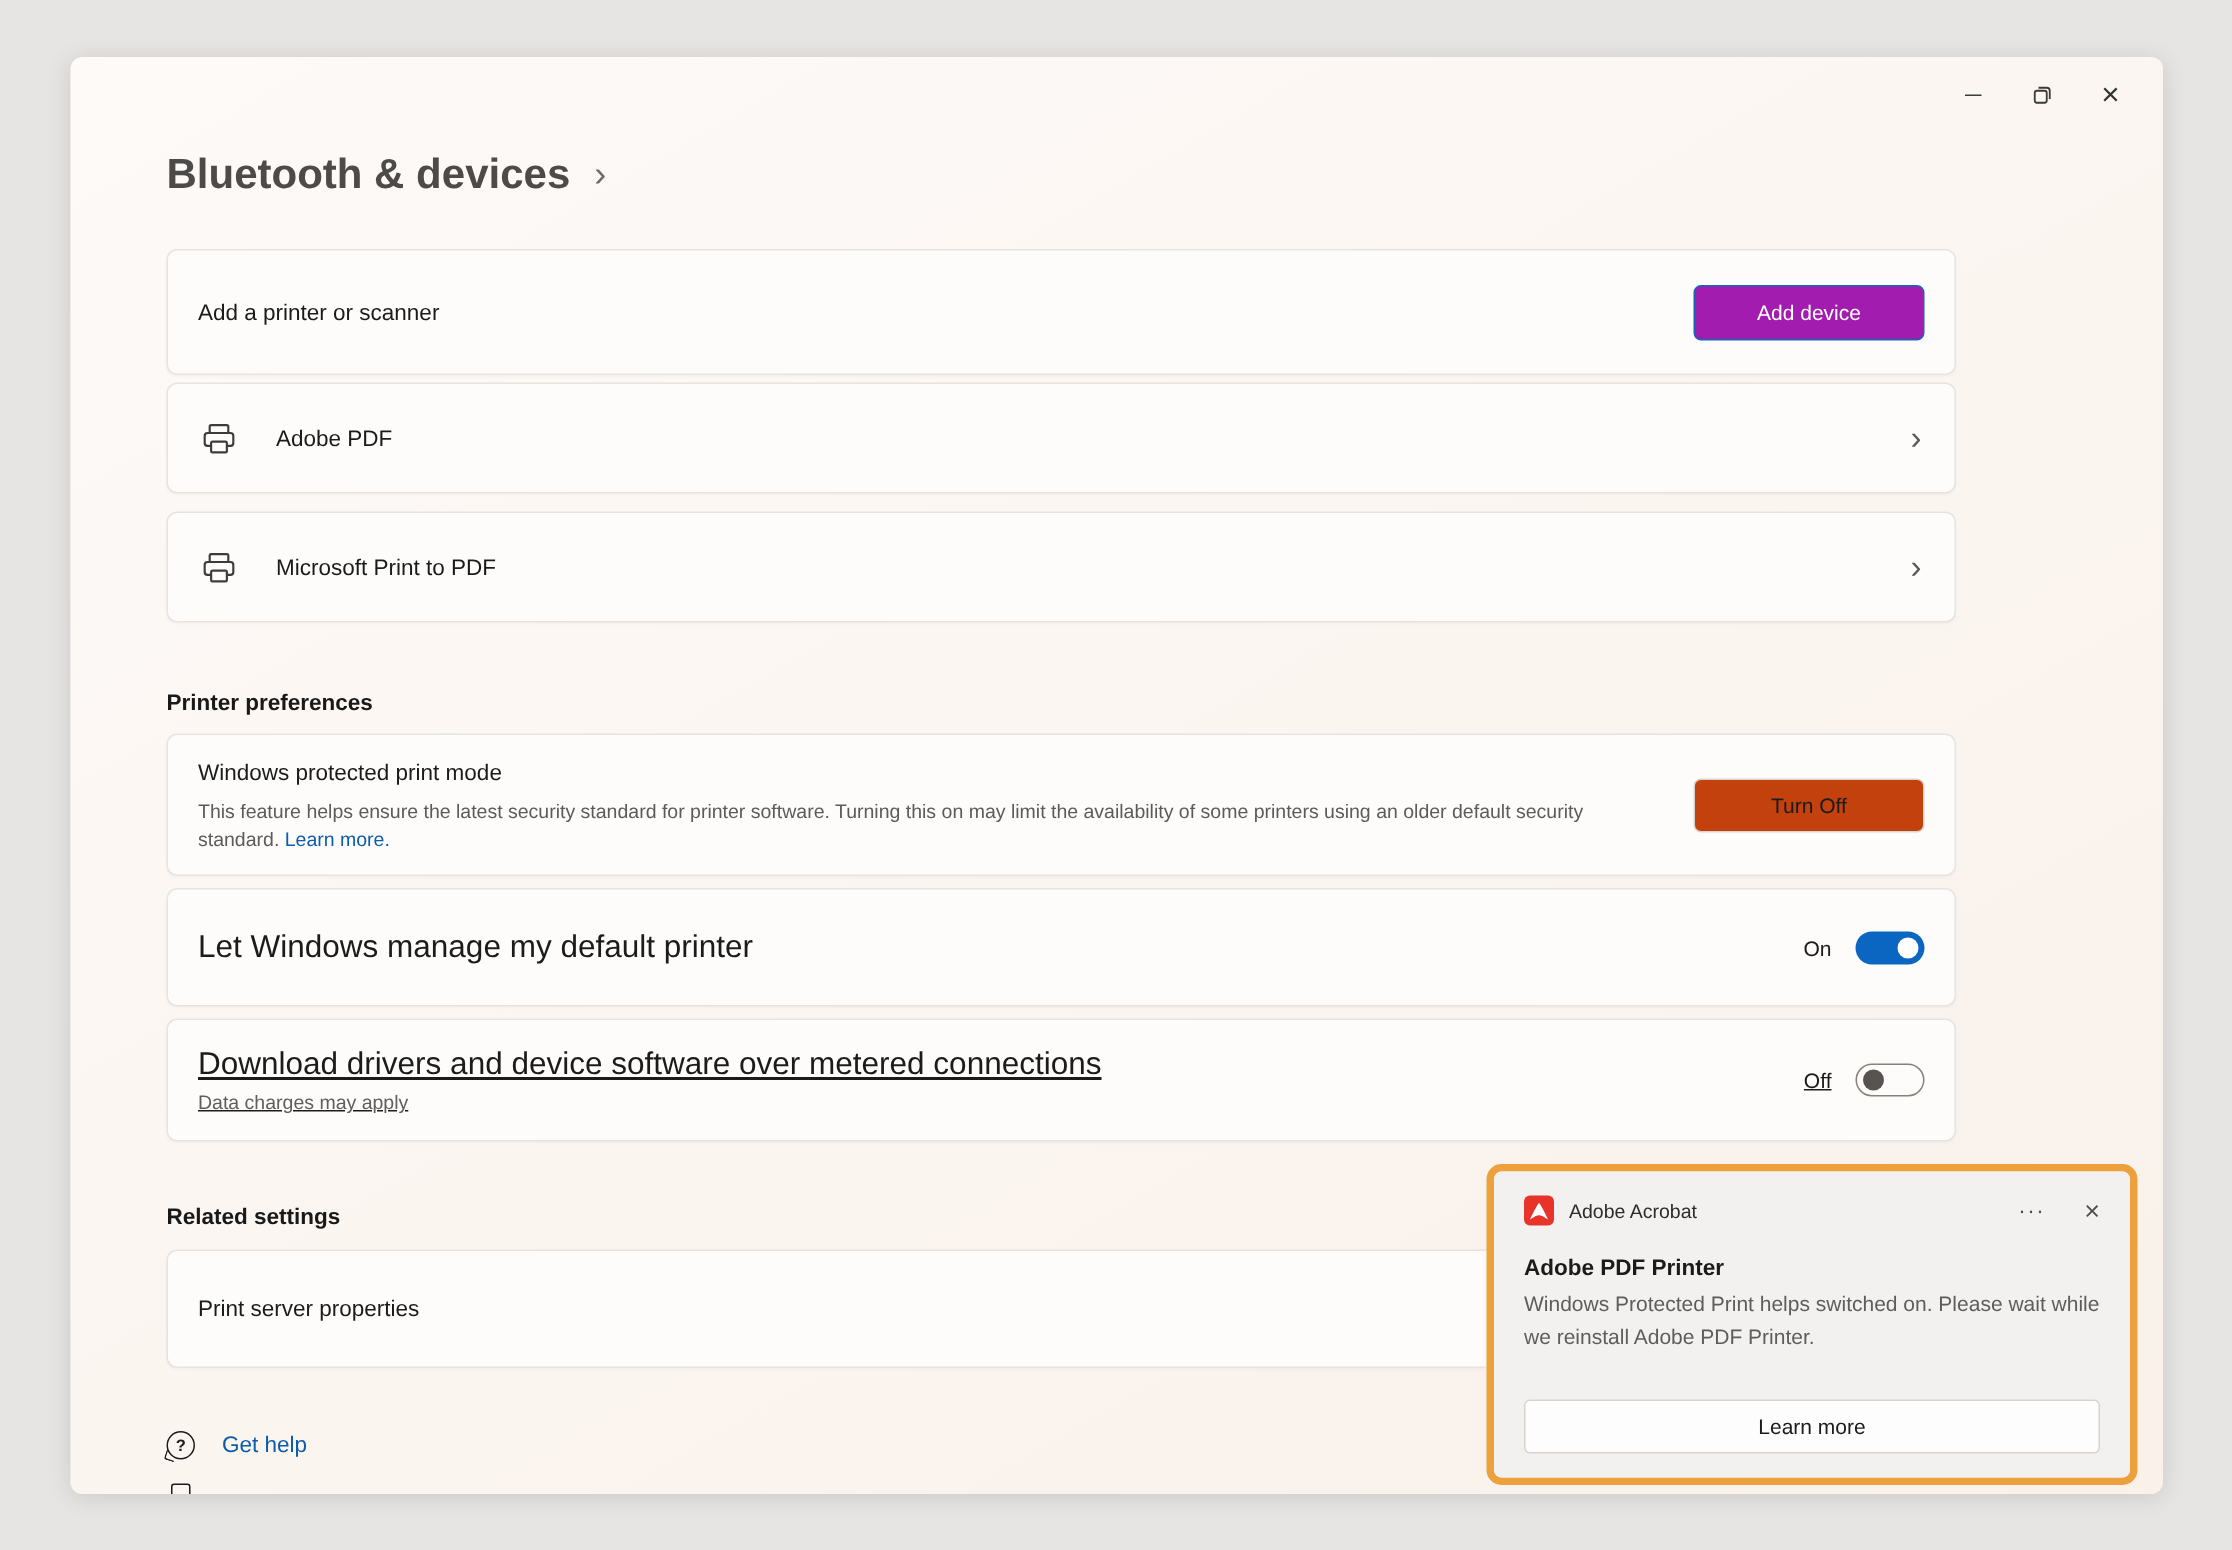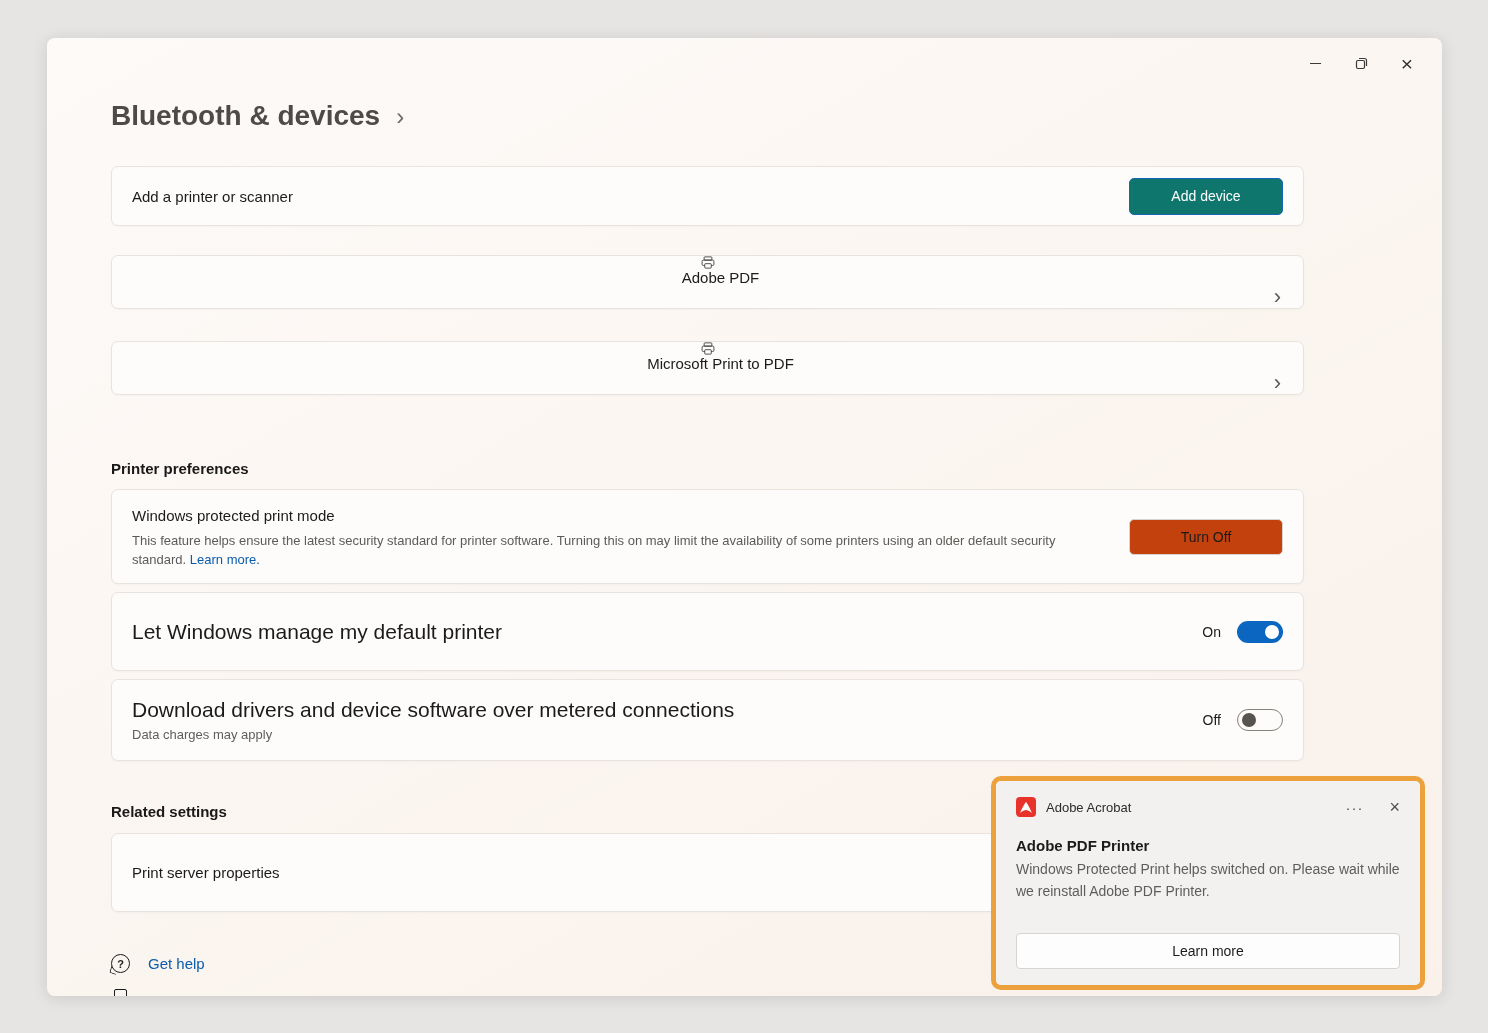--- a/index.html
+++ b/index.html
@@ -27,29 +27,29 @@
   .breadcrumb { position:absolute; left:64px; top:62px; display:flex; align-items:center; gap:16px; font-size:28px; font-weight:600; }
   .crumb-parent { color:#4d4b49; cursor:pointer; }
   .crumb-sep { color:#6d6b69; font-size:24px; font-weight:400; padding-top:2px; }
   .crumb-current { color:#1a1a1a; }
   
   .card {
     position:absolute; left:64px; width:1193px;
     background:#fdfcfb; border:1px solid #e8e3df; border-radius:7px;
     box-shadow:0 1px 2px rgba(0,0,0,0.03);
   }
-  .card-add { top:128px; height:60px; display:flex; align-items:center; padding:0 20px; }
+  .card-add { top:128px; height:84px; display:flex; align-items:center; padding:0 20px; }
   .card-add .label { font-size:15px; }
   .btn-primary {
-    margin-left:auto; width:154px; height:37px; background:#0f766e; color:#fff;
+    margin-left:auto; width:154px; height:37px; background:#a21caf; color:#fff;
     border:1px solid #1566b4; border-radius:5px; font-size:14px;
     display:flex; align-items:center; justify-content:center; cursor:pointer;
     font-family:"Liberation Sans", sans-serif;
   }
-  .card-printer { height:54px; display:flex; align-items:center; padding:0 22px; cursor:pointer;flex-direction:column; }
+  .card-printer { height:74px; display:flex; align-items:center; padding:0 22px; cursor:pointer; }
   .card-printer-1 { top:217px; }
   .card-printer-2 { top:303px; }
   .printer-name { font-size:15px; margin-left:26px; }
   .chevron { margin-left:auto; font-size:22px; color:#5a5a5a; line-height:1; }
   .section-heading { position:absolute; left:64px; font-size:15px; font-weight:700; color:#191919; }
   .heading-prefs { top:422px; }
   .heading-related { top:765px; }
   
   .card-protected { top:451px; height:95px; padding:17px 20px; }
   .card-protected .title { font-size:15px; margin-bottom:7px; }
@@ -57,21 +57,21 @@
   .inline-link { color:#0b5cad; cursor:pointer; text-decoration:none; }
   .btn-secondary {
     position:absolute; right:20px; top:50%; transform:translateY(-50%);
     width:154px; height:36px; background:#c2410c; border:1px solid #d8d4d0; border-radius:5px;
     font-size:14px; color:#1b1b1b; display:flex; align-items:center; justify-content:center; cursor:pointer;
     font-family:"Liberation Sans", sans-serif;
   }
   
   .card-toggle { display:flex; align-items:center; padding:0 20px; }
   .card-default { top:554px; height:79px; }
-  .card-metered { top:641px; height:82px; }
+  .card-metered { top:641px; height:82px;text-decoration:underline; }
   .toggle-title { font-size:21px; }
   .toggle-sub { font-size:13px; color:#605e5b; margin-top:5px; }
   .toggle-group { margin-left:auto; display:flex; align-items:center; gap:16px; }
   .toggle-state { font-size:14px; color:#1b1b1b; }
   .toggle { width:46px; height:22px; border-radius:11px; position:relative; cursor:pointer; }
   .toggle.on { background:#0b66c2; }
   .toggle.on .knob { position:absolute; right:4px; top:4px; width:14px; height:14px; border-radius:50%; background:#fff; }
   .toggle.off { background:transparent; border:1px solid #87817b; }
   .toggle.off .knob { position:absolute; left:4px; top:3px; width:14px; height:14px; border-radius:50%; background:#57534e; }
   

